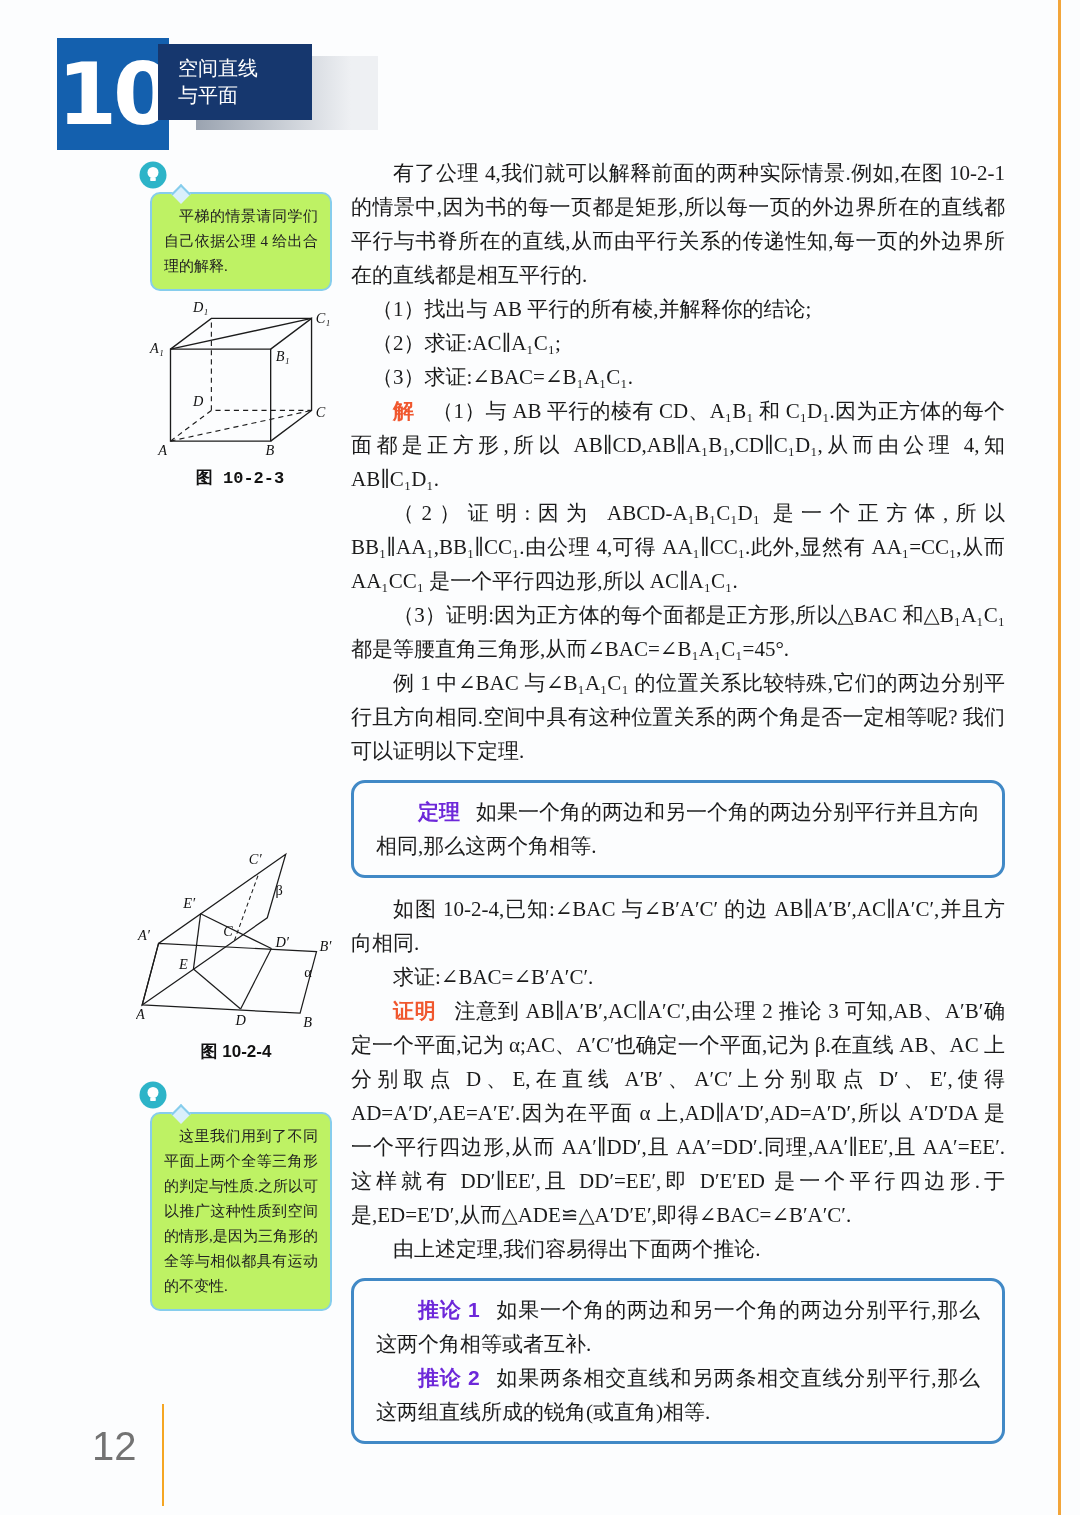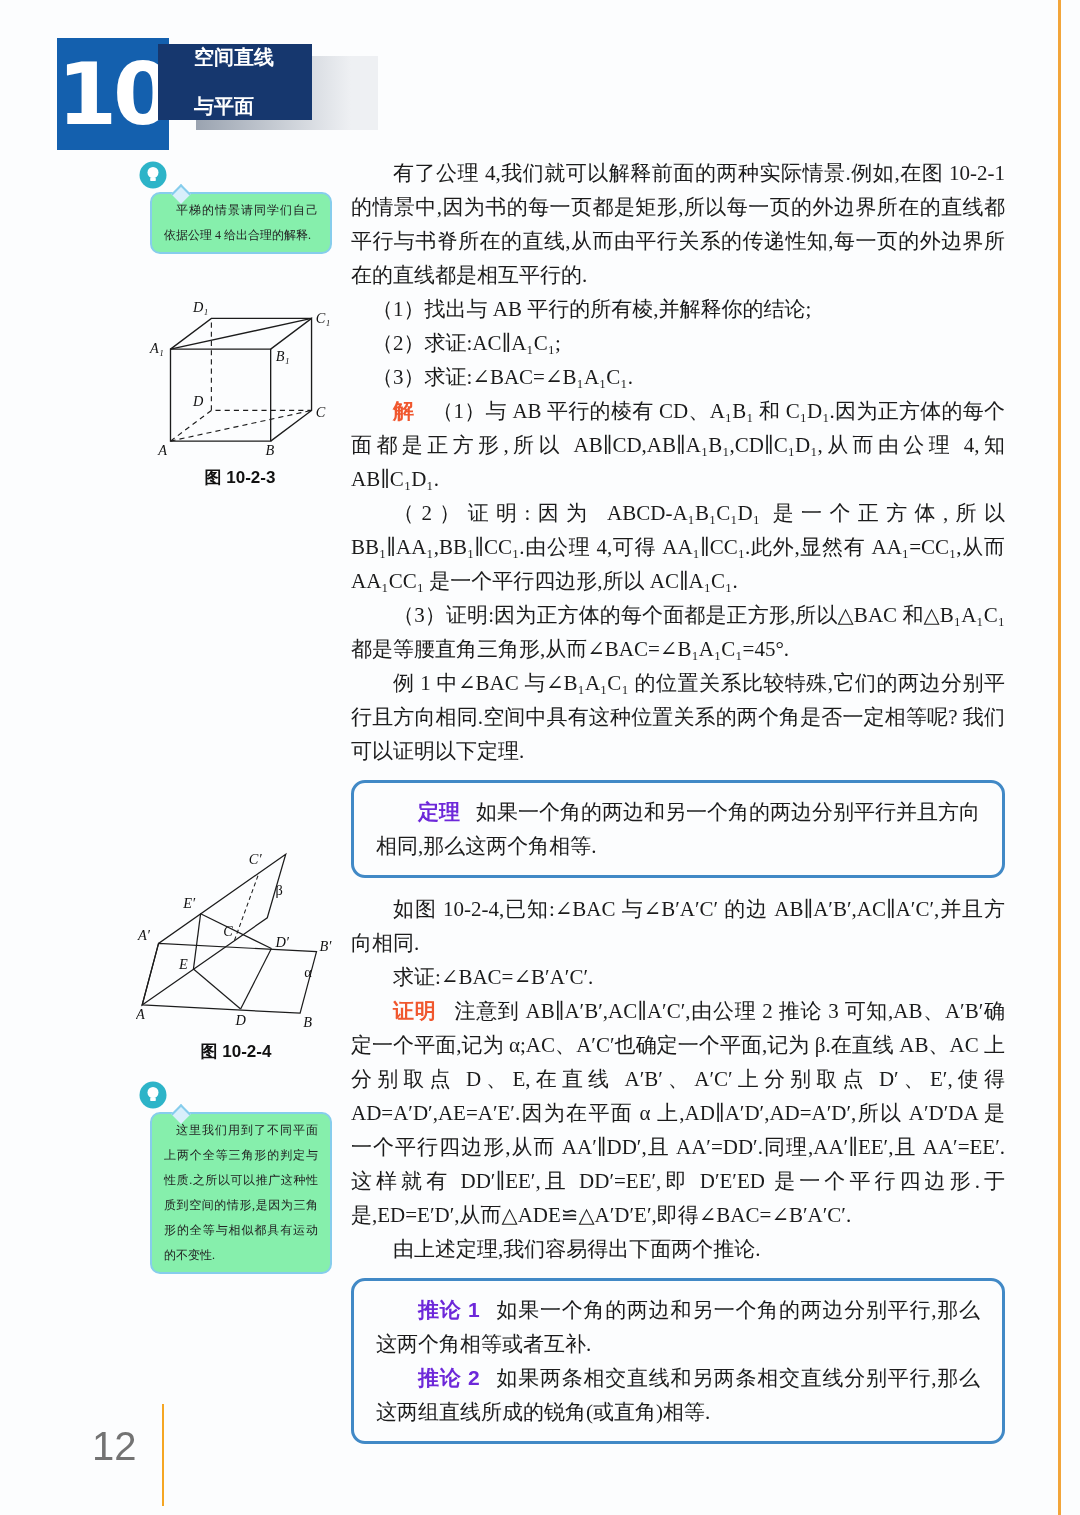--- a/index.html
+++ b/index.html
@@ -8,28 +8,28 @@
   
   .right-rule{position:absolute;left:1058px;top:0;width:3px;height:1515px;background:#f2a53a;}
 
   
   .chapter-num{position:absolute;left:57px;top:38px;width:112px;height:112px;background:#1460ae;
                color:#fff;font-family:"DejaVu Sans","Liberation Sans",sans-serif;font-weight:bold;
                font-size:86px;display:flex;align-items:center;justify-content:center;letter-spacing:-4px;}
   .ribbon-shadow{position:absolute;left:196px;top:56px;width:182px;height:74px;
                  background:linear-gradient(to right,#9aa3b0,#eef0f3 85%);}
   .ribbon-navy{position:absolute;left:158px;top:44px;width:154px;height:76px;background:#16376e;
-               color:#fff;font-family:"Liberation Sans","DejaVu Sans",sans-serif;font-weight:bold;
-               font-size:20px;line-height:27px;display:flex;flex-direction:column;justify-content:space-between;
-               padding-left:36px;box-sizing:border-box;}
+               color:#fff;font-family:"Liberation Sans","DejaVu Sans",sans-serif;font-weight:normal;
+               font-size:20px;line-height:27px;display:flex;flex-direction:column;justify-content:center;
+               padding-left:20px;box-sizing:border-box;}
 
   
   .bulb{position:absolute;width:30px;height:30px;}
-  .bubble{position:absolute;width:154px;background:#86efac;border:2px solid #86cdec;border-radius:10px;
-          padding:4px 12px;font-size:12px;line-height:25px;text-align:justify;color:#222;text-indent:1em;}
+  .bubble{position:absolute;width:154px;background:#bef264;border:2px solid #86cdec;border-radius:10px;
+          padding:10px 12px;font-size:15px;line-height:25px;text-align:justify;color:#222;text-indent:1em;}
   .bubble:before{content:"";position:absolute;top:-7px;left:22px;width:12px;height:12px;background:#d9effb;
                  border-left:2px solid #86cdec;border-top:2px solid #86cdec;transform:rotate(45deg);}
   .fig{position:absolute;}
   .fig-caption{position:absolute;width:200px;text-align:center;font-family:"Liberation Sans",sans-serif;
                font-weight:bold;font-size:17px;color:#111;}
   .fig-svg text{font-family:"Liberation Serif",serif;font-style:italic;font-size:14px;fill:#111;stroke:none;}
   .fig-svg .greek{font-style:normal;}
 
   
   .body-col{position:absolute;left:351px;top:156px;width:654px;font-size:21px;line-height:34px;
@@ -85,21 +85,21 @@
       <text x="10" y="154">A</text>
       <text x="115" y="154">B</text>
       <text x="164" y="116">C</text>
       <text x="44" y="106">D</text>
       <text x="2" y="54">A₁</text>
       <text x="125" y="62">B₁</text>
       <text x="164" y="24">C₁</text>
       <text x="44" y="14">D₁</text>
     </svg>
   </div>
-  <div class="fig-caption" style="left:140px;top:466px;">图 10-2-3</div>
+  <div class="fig-caption" style="left:140px;top:466px;font-family:Liberation Mono, monospace;">图 10-2-3</div>
 
   <div class="fig" style="left:136px;top:846px;width:200px;">
     <svg class="fig-svg" width="200" viewBox="0 0 195 185">
       <g stroke="#1c1c1c" stroke-width="1.2" fill="none">
         <polygon points="6,155 160,163 176,103 22,95"></polygon>
         <polygon points="6,155 128,70 146,8 22,95"></polygon>
         <line x1="102" y1="159" x2="132" y2="100"></line>
         <line x1="56" y1="120" x2="63" y2="66"></line>
         <line x1="56" y1="120" x2="102" y2="159"></line>
         <line x1="63" y1="66" x2="132" y2="100"></line>

